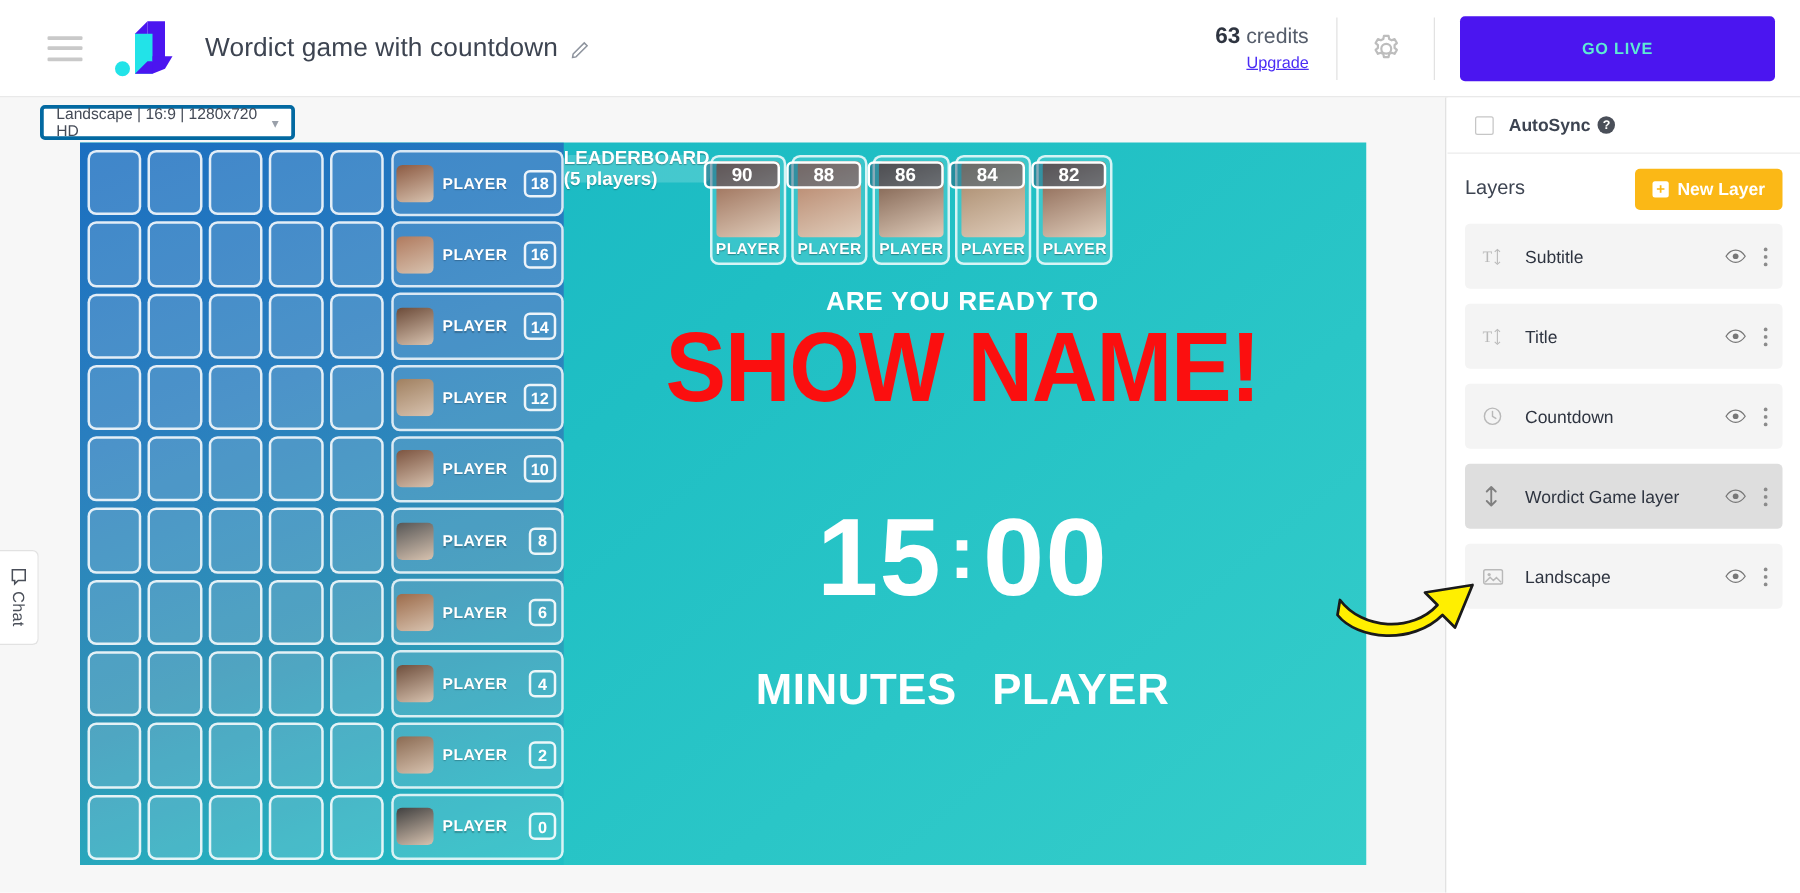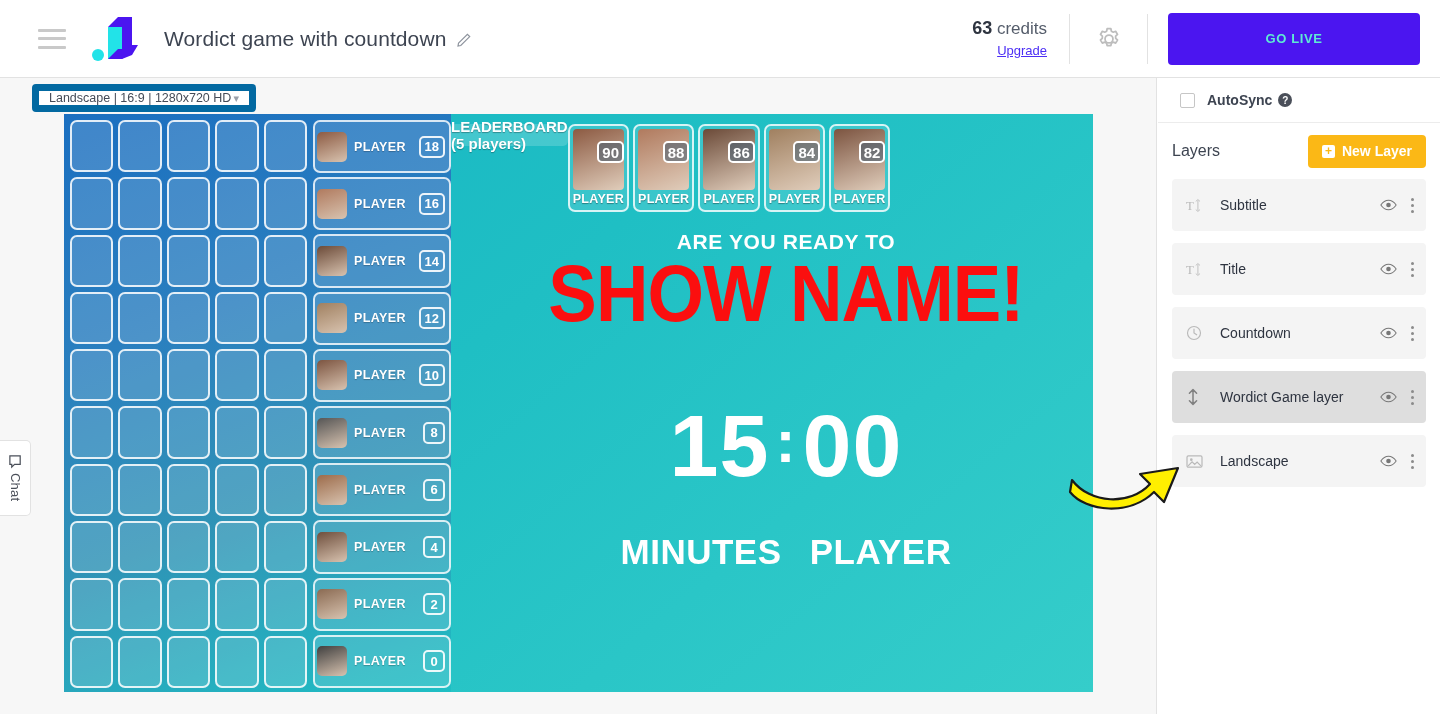--- a/index.html
+++ b/index.html
@@ -57,36 +57,36 @@
 
   
   .editor {
     position: absolute; top: 78px; left: 0;
     width: 1157px; height: 636px;
     background: #f7f7f7;
     border-right: 1px solid #e2e2e2;
   }
   .ratio-select {
     position: absolute; top: 6px; left: 32px;
-    width: 224px; height: 28px;
-    background: #fff; border: 7px solid #0369a1; border-radius: 4px;
+    width: 204px; height: 28px;
+    background: #fff; border: 3px solid #0369a1; border-radius: 4px;
     display: flex; align-items: center; padding: 0 10px;
     font-size: 12.5px; color: #454b57; cursor: pointer;
   }
   .ratio-select .caret { margin-left: auto; color: #9aa0aa; font-size: 11px; }
 
   
   .canvas {
     position: absolute; left: 64px; top: 36px;
     width: 1029px; height: 578px;
     background: linear-gradient(140deg,#17b5c4 0%, #1fbfc4 40%, #35cdca 100%);
     overflow: hidden;
   }
   .canvas-texts {
-    position: absolute; left: 16px; top: 0; width: 100%; height: 100%;
+    position: absolute; left: 0; top: 0; width: 100%; height: 100%;
     pointer-events: none;
     padding-left: 20px;
   }
   .subtitle-txt {
     position: absolute; left: 386px; top: 116px; width: 640px;
     text-align: center; color: #fff; font-weight: bold;
     font-size: 21px; letter-spacing: .6px;
     font-family: "Liberation Sans", sans-serif;
   }
   .title-txt {
@@ -166,25 +166,25 @@
   .lb-card {
     flex: 1 1 0; position: relative;
     border: 2px solid rgba(255,255,255,.8); border-radius: 7px;
     background: rgba(255,255,255,.12);
     padding: 3px; display: flex; flex-direction: column; align-items: center;
   }
   .lb-photo { width: 100%; flex: 1 1 auto; border-radius: 4px; overflow: hidden; background:#8aa; }
   .lb-photo i { display: block; width: 100%; height: 100%; }
   .lb-score {
     position: absolute; right: 3px; top: 3px;
-    min-width: 25px; height: 22px; padding: 0 3px;
+    min-width: 25px; height: 22px; padding: 0 20px;
     border: 2px solid #fff; border-radius: 5px;
     background: rgba(40,80,110,.45);
     color: #fff; font-weight: bold; font-size: 15px;
-    display: flex; align-items: center; justify-content: center; margin-top: 12px;
+    display: flex; align-items: center; justify-content: center;
   }
   .lb-name {
     color: #fff; font-weight: bold; font-size: 12.5px; letter-spacing: .3px;
     padding: 2px 0 1px; text-shadow: 0 1px 1px rgba(0,0,0,.35);
   }
 
   
   .chat-tab {
     position: absolute; left: 0; top: 362px;
     width: 31px; height: 76px;

